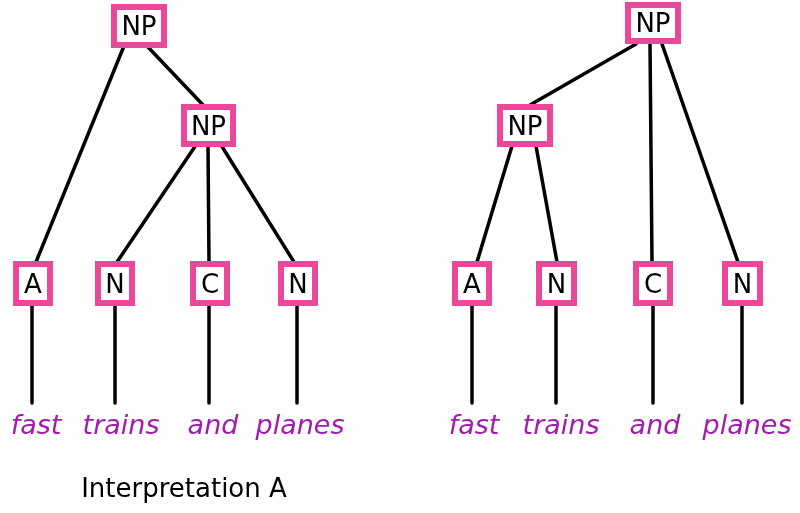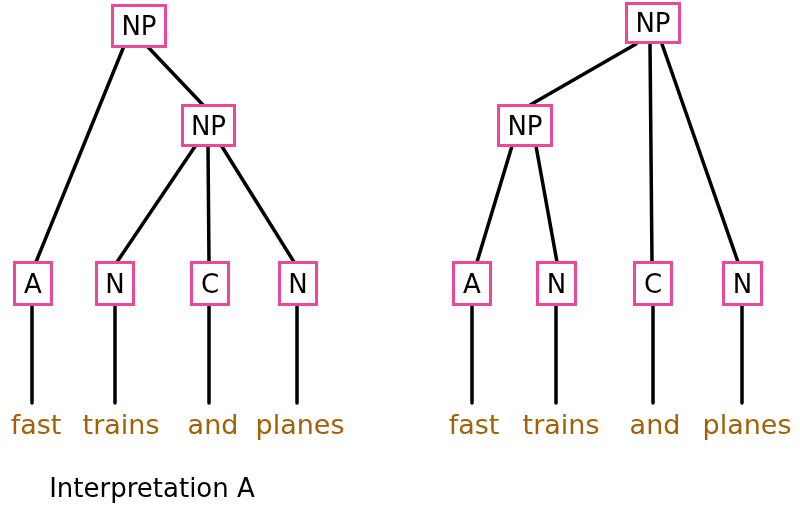--- a/index.html
+++ b/index.html
@@ -17,33 +17,34 @@
   }
   .edges {
     position: absolute;
     left: 0; top: 0;
     width: 800px; height: 513px;
   }
   .node {
     position: absolute;
     box-sizing: border-box;
     background: #ffffff;
-    border: 3px solid #ec4899;
+    border: 6px solid #ec4899;
     display: flex;
     align-items: center;
     justify-content: center;
     font-size: 26px;
     color: #000000;
     line-height: 1;
   }
   .word {
     position: absolute;
     transform: translate(-50%, -50%);
+    font-style: italic;
     font-size: 27px;
-    color: #a16207;
+    color: #a21caf;
     white-space: nowrap;
   }
   .caption {
     position: absolute;
     transform: translate(-50%, -50%);
     font-size: 26px;
     color: #000000;
     white-space: nowrap;
   }
 </style>
@@ -94,21 +95,21 @@
   <div class="node" style="left:278px; top:261px; width:40px; height:45px;">N</div>
 
   <div class="word" style="left:36px;  top:424px;">fast</div>
 
   <div class="word" style="left:121px; top:424px;">trains</div>
 
   <div class="word" style="left:213px; top:424px;">and</div>
 
   <div class="word" style="left:300px; top:424px;">planes</div>
 
-  <div class="caption" style="left:152px; top:488px;">Interpretation A</div>
+  <div class="caption" style="left:184px; top:488px;">Interpretation A</div>
 
   <div class="node" style="left:625px; top:2px;  width:56px; height:42px;">NP</div>
 
   <div class="node" style="left:497px; top:104px; width:56px; height:43px;">NP</div>
 
   <div class="node" style="left:452px; top:261px; width:40px; height:45px;">A</div>
 
   <div class="node" style="left:536px; top:261px; width:41px; height:45px;">N</div>
 
   <div class="node" style="left:633px; top:261px; width:40px; height:45px;">C</div>

